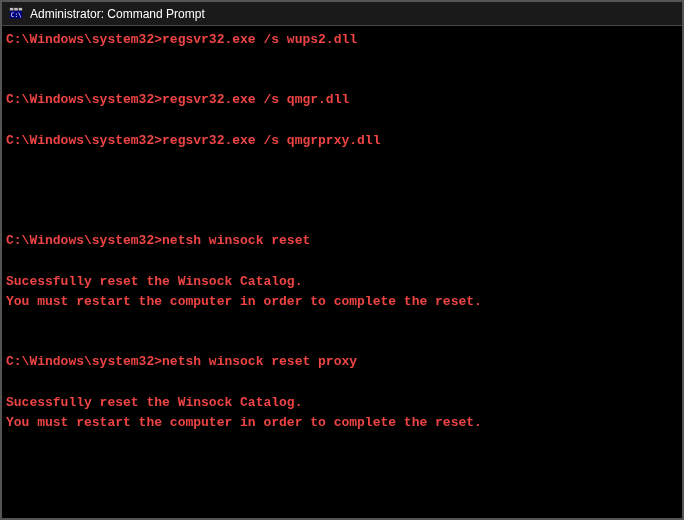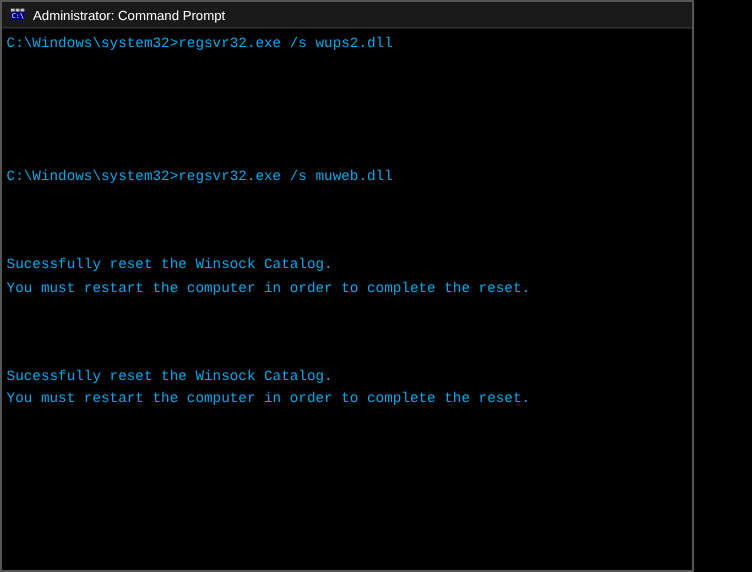--- a/index.html
+++ b/index.html
@@ -5,21 +5,21 @@
     * { margin: 0; padding: 0; box-sizing: border-box; }
     body {
       width: 684px;
       height: 520px;
       overflow: hidden;
       font-family: 'Lucida Console', 'Courier New', monospace;
       background: #000;
     }
 
     .window {
-      width: 631px;
+      width: 684px;
       height: 520px;
       display: flex;
       flex-direction: column;
       border: 2px solid #555;
     }
 
     .title-bar {
       background: #1a1a1a;
       border-bottom: 1px solid #444;
       height: 24px;
@@ -49,23 +49,24 @@
       font-size: 12px;
       font-family: 'Segoe UI', Arial, sans-serif;
       flex: 1;
     }
 
     .console-body {
       background: #000;
       flex: 1;
       padding: 4px 4px;
       overflow: hidden;
-      color: #0ea5e9;
+      color: #ef4444;
       font-size: 13px;
       line-height: 1.55;
+      font-weight: bold;
     }
 
     .line {
       white-space: pre;
       display: block;
     }
 
     .empty-line {
       display: block;
       height: 1.55em;
@@ -85,29 +86,32 @@
         <rect x="6" y="1" width="4" height="3" fill="#c0c0c0"></rect>
         <rect x="11" y="1" width="4" height="3" fill="#c0c0c0"></rect>
       </svg>
     </div>
     <span class="title-bar-text">Administrator: Command Prompt</span>
   </div>
   <div class="console-body" id="console-body">
   <span class="line">C:\Windows\system32&gt;regsvr32.exe /s wups2.dll</span>
       <span class="empty-line"></span>
       <span class="empty-line"></span>
+      <span class="line">C:\Windows\system32&gt;regsvr32.exe /s qmgr.dll</span>
+      <span class="empty-line"></span>
+      <span class="line">C:\Windows\system32&gt;regsvr32.exe /s qmgrprxy.dll</span>
       <span class="empty-line"></span>
       <span class="empty-line"></span>
       <span class="empty-line"></span>
-      <span class="line">C:\Windows\system32&gt;regsvr32.exe /s muweb.dll</span>
       <span class="empty-line"></span>
-      <span class="empty-line"></span>
+      <span class="line">C:\Windows\system32&gt;netsh winsock reset</span>
       <span class="empty-line"></span>
       <span class="line">Sucessfully reset the Winsock Catalog.</span>
       <span class="line">You must restart the computer in order to complete the reset.</span>
       <span class="empty-line"></span>
       <span class="empty-line"></span>
+      <span class="line">C:\Windows\system32&gt;netsh winsock reset proxy</span>
       <span class="empty-line"></span>
       <span class="line">Sucessfully reset the Winsock Catalog.</span>
       <span class="line">You must restart the computer in order to complete the reset.</span>
       <span class="empty-line"></span>
     </div>
 </div>
 
 </body></html>

